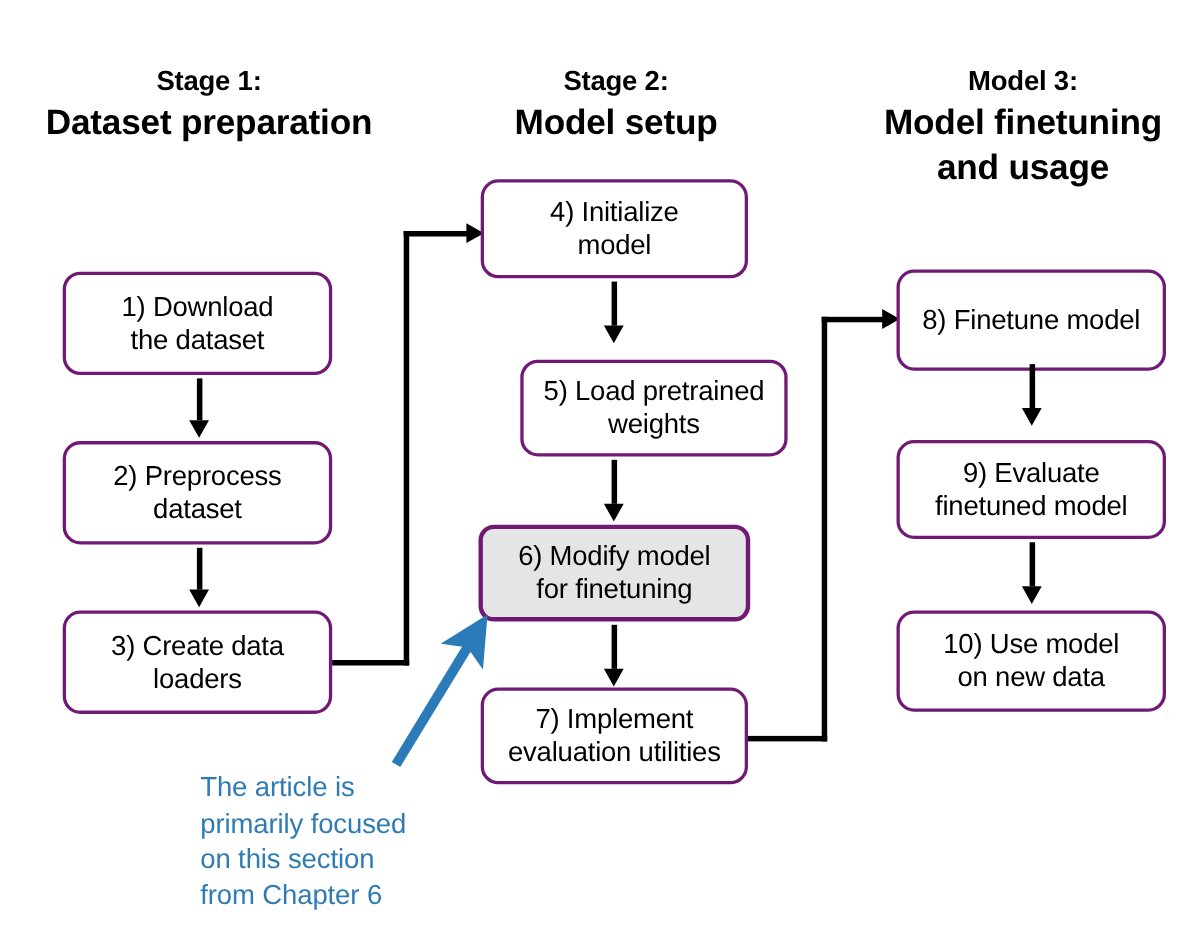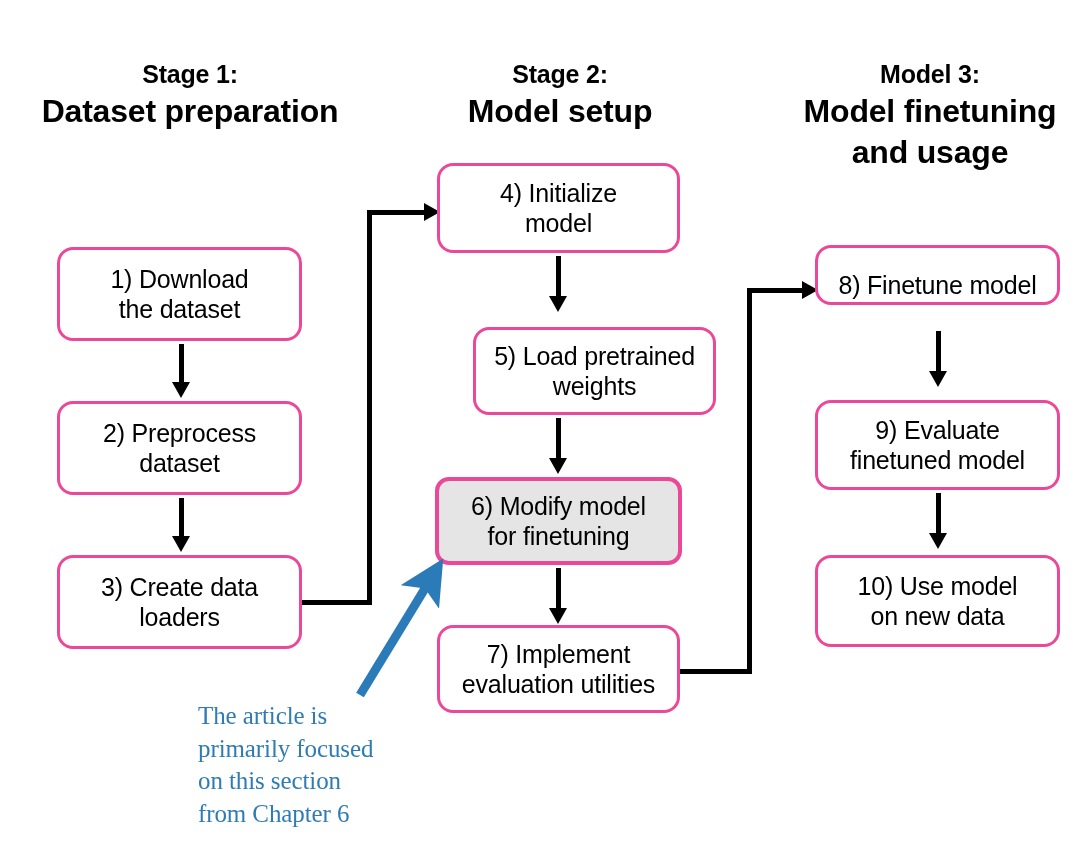--- a/index.html
+++ b/index.html
@@ -29,21 +29,21 @@
   }
   .stage-header .stage-sub {
     display: block;
     font-weight: bold;
     font-size: 32px;
     letter-spacing: -0.2px;
   }
   .node {
     position: absolute;
     box-sizing: border-box;
-    border: 3px solid #ec4899;
+    border: 3px solid #701a75;
     border-radius: 16px;
     background: #ffffff;
     display: flex;
     align-items: center;
     justify-content: center;
     text-align: center;
     font-size: 25px;
     color: #000000;
     line-height: 1.22;
     padding: 2px 6px;
@@ -200,21 +200,21 @@
 evaluation utilities</span>
   </div>
 
   <div class="elbow" style="left:680px; top:283px; width:140px; height:395px;">
     <div class="seg-h-bottom" style="left:0px; top:386px; width:72px;"></div>
     <div class="seg-v" style="left:67px; top:5px; height:386px;"></div>
     <div class="seg-h-top" style="left:67px; top:5px; width:58px;"></div>
     <div class="arrow-head" style="left:122px; top:-2px;"></div>
   </div>
 
-  <div class="node" style="left:815px; top:245px; width:245px; height:60px;align-items:flex-end;">
+  <div class="node" style="left:815px; top:245px; width:245px; height:92px;">
     <span class="node-label">8) Finetune model</span>
   </div>
 
   <div class="v-arrow" style="left:936px; top:331px; height:56px;">
     <div class="shaft" style="height:40px;"></div>
     <div class="head" style="top:40px;"></div>
   </div>
 
   <div class="node" style="left:815px; top:400px; width:245px; height:90px;">
     <span class="node-label">9) Evaluate
@@ -233,18 +233,18 @@
 
   <svg class="blue-arrow" style="left:340px; top:555px;" width="120" height="150" viewBox="0 0 120 150">
     <defs>
       <marker id="bluehead" markerWidth="5" markerHeight="5" refX="2.6" refY="2.5" orient="auto" markerUnits="strokeWidth">
         <path d="M0,0 L5,2.5 L0,5 L1.1,2.5 z" fill="#2a7bb8"></path>
       </marker>
     </defs>
     <line x1="20" y1="140" x2="92" y2="22" stroke="#2a7bb8" stroke-width="9" stroke-linecap="butt" marker-end="url(#bluehead)"></line>
   </svg>
 
-  <div class="annotation" style="left:198px; top:700px; width:300px; color:#2e7cb3;font-family:Liberation Serif, serif;">The article is
+  <div class="annotation" style="left:182px; top:700px; width:300px; color:#2e7cb3;">The article is
 primarily focused
 on this section
 from Chapter 6</div>
 
 </div>
 
 </body></html>

